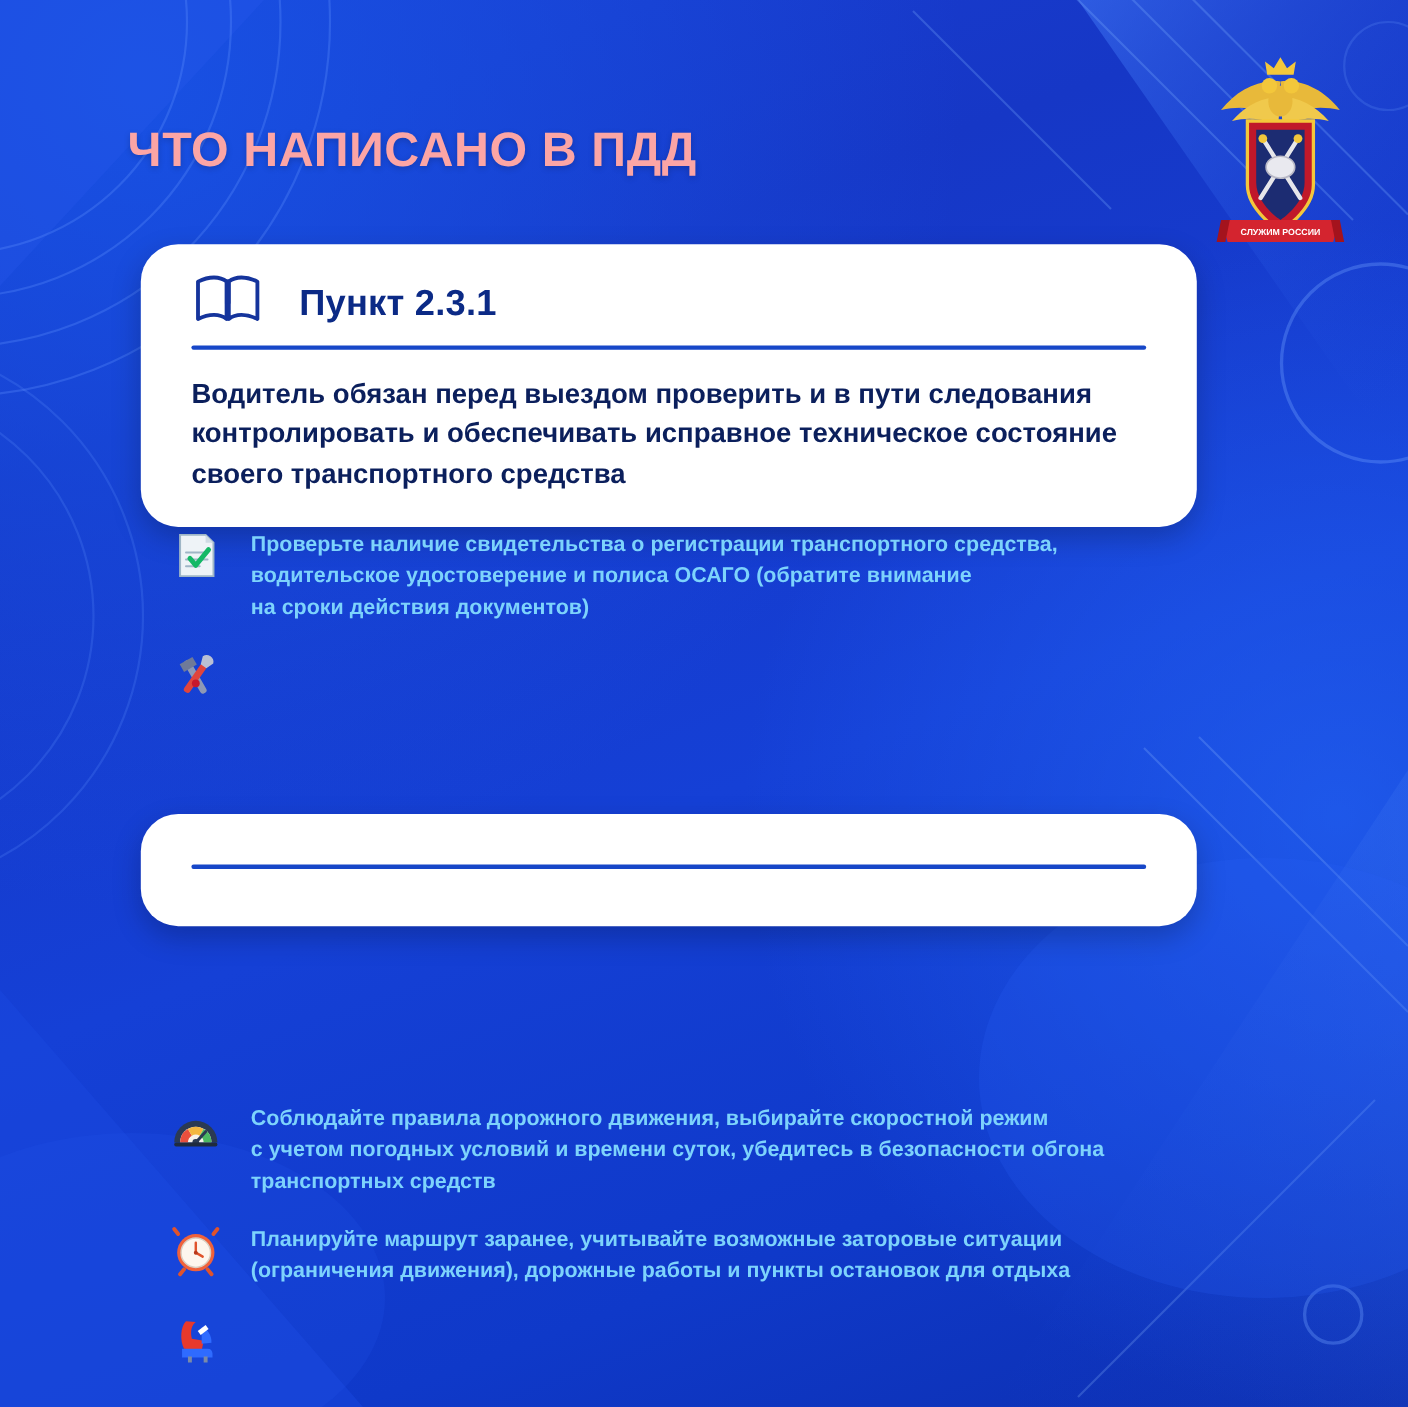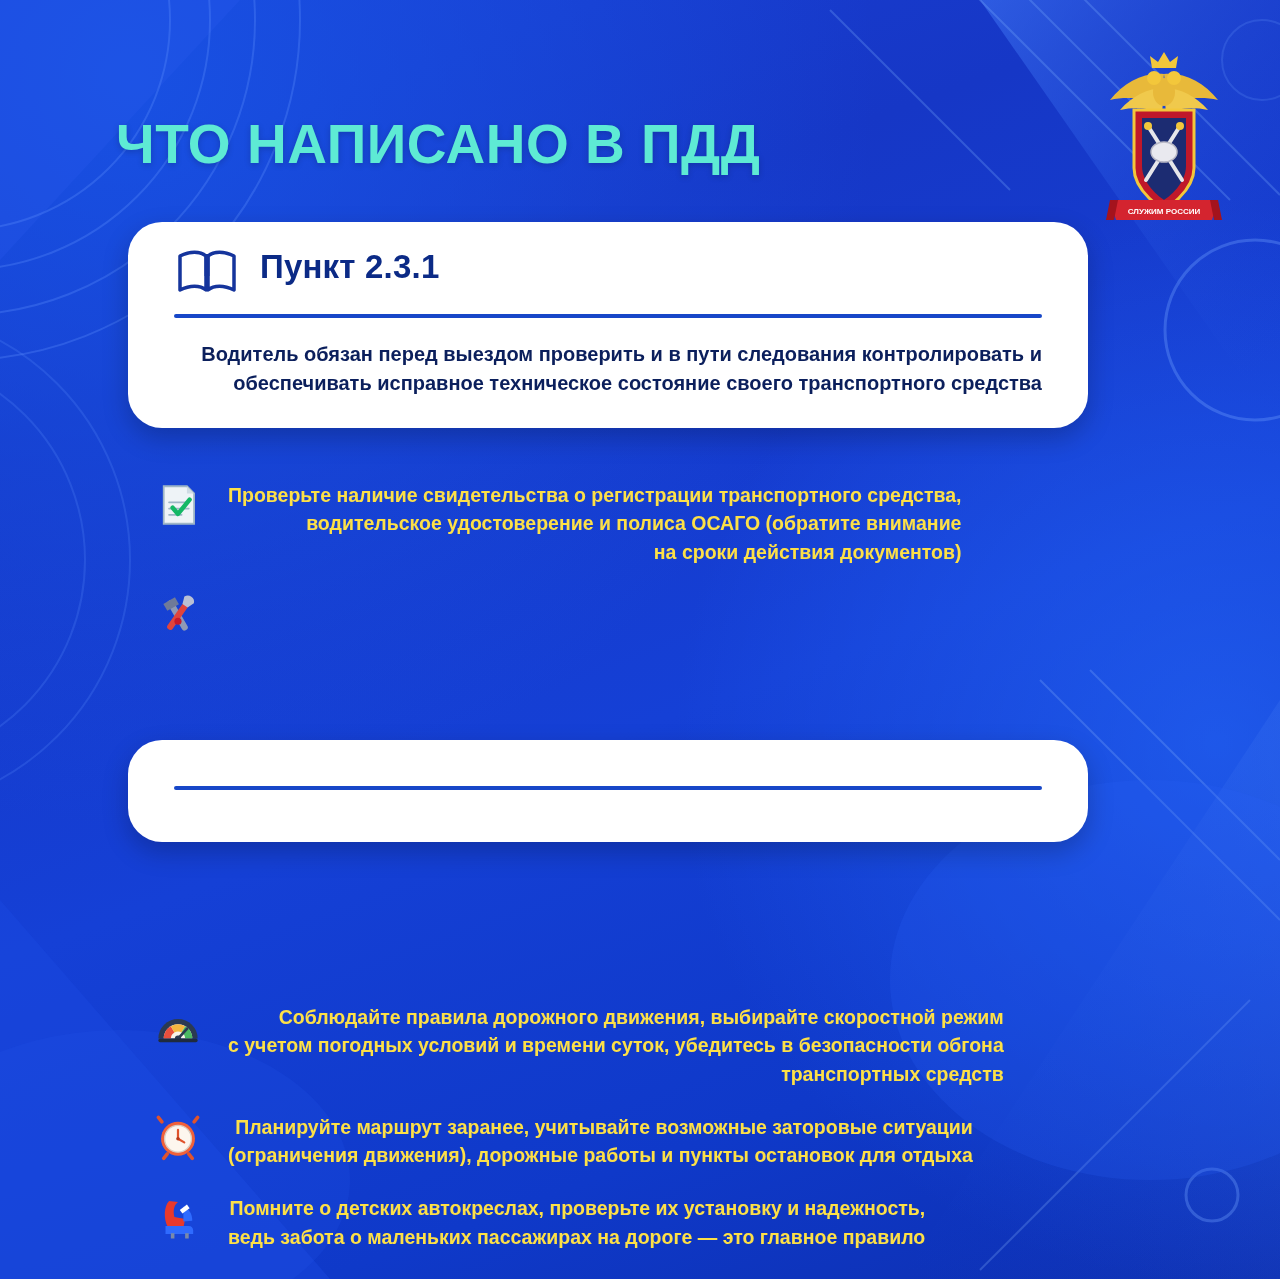--- a/index.html
+++ b/index.html
@@ -39,65 +39,64 @@
     right: 56px;
     width: 120px;
     height: 185px;
   }
 
   
   .title {
     position: absolute;
     left: 116px;
     top: 112px;
-    font-size: 55px;
+    font-size: 44px;
     font-weight: bold;
-    color: #5eead4;
+    color: #fca5a5;
     letter-spacing: 0.5px;
     white-space: nowrap;
     text-shadow: 0 2px 6px rgba(0,0,0,0.18);
   }
 
   
   .card {
     position: absolute;
     left: 128px;
     width: 960px;
     background: #ffffff;
     border-radius: 34px;
     box-shadow: 0 10px 26px rgba(0,0,0,0.22);
     box-sizing: border-box;
     padding: 26px 38px 30px 38px;
   }
   .card-head {
     display: flex;
-    align-items: flex-start;
-    gap: 22px;
+    align-items: flex-end;
+    gap: 34px;
     padding-left: 10px;
   }
   .book-icon { width: 62px; height: 46px; flex: 0 0 auto; }
   .card-title {
     font-size: 33px;
     font-weight: bold;
     color: #0b2a86;
     letter-spacing: 0.2px;
   }
   .card-rule {
     height: 4px;
     background: #1747c8;
     border-radius: 2px;
     margin: 20px 8px 22px 8px;
   }
   .card-body {
-    font-size: 20px;
+    font-size: 25px;
     font-weight: bold;
     line-height: 1.45;
     color: #0b1f5c;
     padding: 0 8px;
-    text-align: right;
   }
 
   #card-231 { top: 222px; }
   #card-27  { top: 740px; }
 
   
   .bullets { position: absolute; left: 150px; width: 1010px; }
   #bullets-1 { top: 478px; }
   #bullets-2 { top: 1000px; }
 
@@ -110,27 +109,26 @@
   .bullet-icon {
     width: 56px;
     height: 54px;
     flex: 0 0 56px;
     display: flex;
     align-items: flex-start;
     justify-content: center;
     padding-top: 2px;
   }
   .bullet-text {
-    color: #fde047;
+    color: #7dd3fc;
     font-size: 19.5px;
     font-weight: bold;
     line-height: 1.45;
     padding-top: 3px;
     white-space: pre-line;
-    text-align: right;
   }
 </style>
 </head>
 <body>
 
 <div class="bg"></div>
 <div class="bg-deco">
   <svg width="1280" height="1279" viewBox="0 0 1280 1279" xmlns="http://www.w3.org/2000/svg">
     <defs>
       <linearGradient id="gShine" x1="0" y1="0" x2="1" y2="1">
@@ -322,17 +320,15 @@
   <div class="bullet">
     <span class="bullet-icon">
       <svg viewBox="0 0 56 54" width="50" height="50" xmlns="http://www.w3.org/2000/svg">
         <path d="M18 8 C12 14 12 28 16 36 l18 2 l2 -10 l-12 -2 C22 18 24 12 28 9 Z" fill="#e8392c"></path>
         <path d="M34 14 C40 16 44 22 44 30 l-10 1 Z" fill="#2f6bff"></path>
         <path d="M14 36 h26 c3 0 5 2 5 5 v4 h-31 Z" fill="#2f6bff"></path>
         <path d="M20 44 h4 v6 h-4 Z M36 44 h4 v6 h-4 Z" fill="#7a8aa8"></path>
         <path d="M30 18 l8 -6 l3 4 l-8 6 Z" fill="#ffffff"></path>
       </svg>
     </span>
-    <span class="bullet-text">Помните о детских автокреслах, проверьте их установку и надежность,
-ведь забота о маленьких пассажирах на дороге — это главное правило</span>
   </div>
 
 </div>
 
 </body></html>

